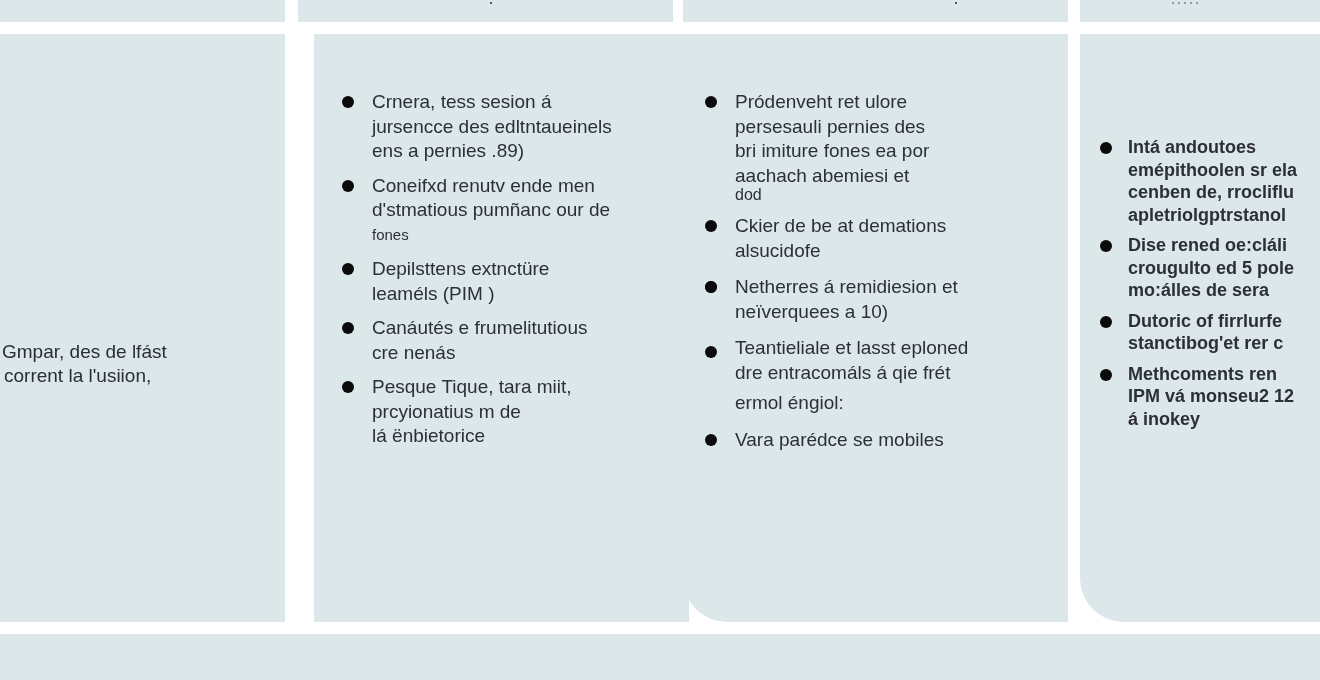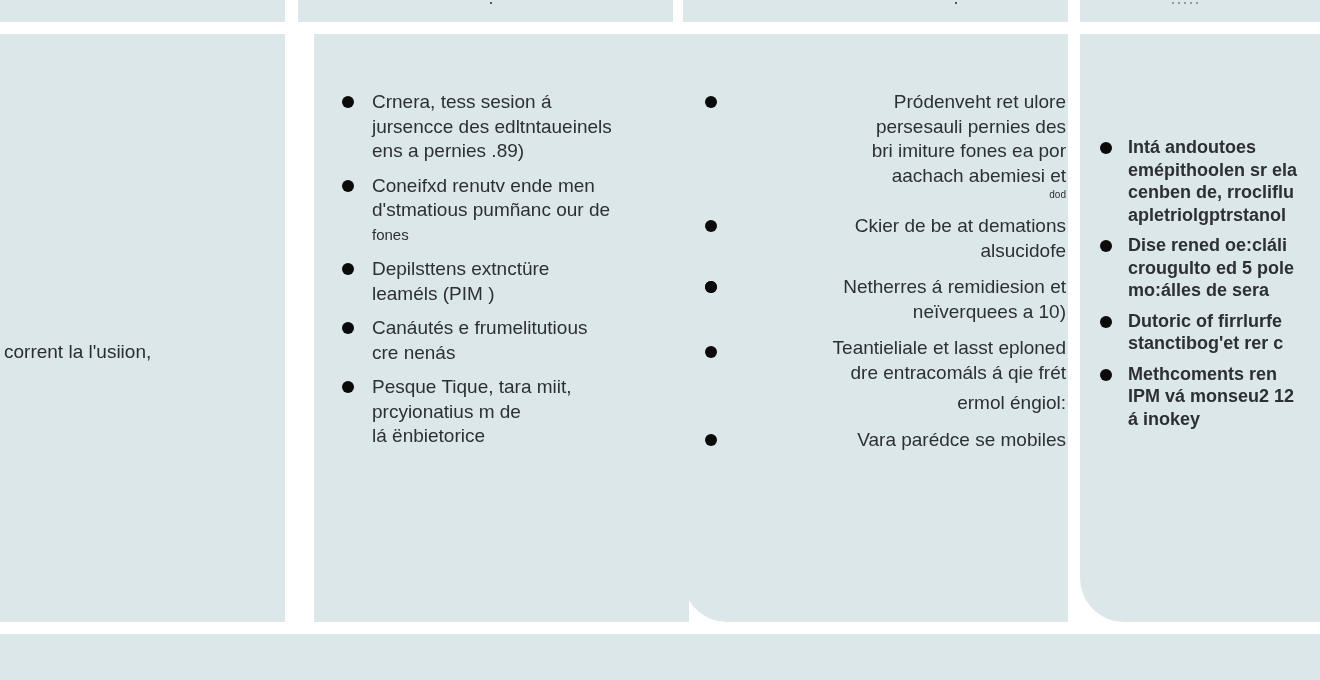--- a/index.html
+++ b/index.html
@@ -81,21 +81,21 @@
       position: absolute;
       left: 4px;
       top: 6px;
       width: 12px;
       height: 12px;
       border-radius: 50%;
       background: #0b0b0b;
     }
     .col-2 ul.bullets { left: 24px; top: 56px; width: 345px; }
     .col-3 ul.bullets { left: 18px; top: 56px; width: 365px; }
-    .col-3 ul.bullets li { margin-bottom: 12px; text-align: right; }
+    .col-3 ul.bullets li { margin-bottom: 12px; }
     .col-4 ul.bullets { left: 16px; top: 102px; width: 260px; white-space: nowrap; }
     .col-4 ul.bullets li { font-size: 18px; line-height: 22.5px; margin-bottom: 8px; padding-left: 32px; }
     .col-4 { overflow: hidden; font-weight: bold; }
   </style>
 </head>
 <body>
 
 <div class="page">
 
   <div class="cell hdr hdr-1"></div>
@@ -104,20 +104,21 @@
   </div>
   <div class="cell hdr hdr-3">
     <span class="hdr-frag" style="left:270px;">·</span>
   </div>
   <div class="cell hdr hdr-4">
     <span class="hdr-frag" style="left:90px; color:#8a9094;">·····</span>
   </div>
 
   <div class="cell row col-1">
     <div class="row-label">
+      <div>Gmpar, des de lfást</div>
       <div style="padding-left:2px;">corrent la l'usiion,</div>
     </div>
   </div>
 
   <div class="cell row col-2">
     <ul class="bullets">
       <li>
         <span class="dot"></span>
         <div>Crnera, tess sesion á</div>
         <div>jursencce des edltntaueinels</div>
@@ -149,21 +150,21 @@
   </div>
 
   <div class="cell row col-3">
     <ul class="bullets">
       <li>
         <span class="dot"></span>
         <div>Pródenveht ret ulore</div>
         <div>persesauli pernies des</div>
         <div>bri imiture fones ea por</div>
         <div>aachach abemiesi et</div>
-        <div style="font-size:10px; line-height:14px;">dod</div>
+        <div style="font-size:16px; line-height:14px;">dod</div>
       </li>
       <li>
         <span class="dot"></span>
         <div>Ckier de be at demations</div>
         <div>alsucidofe</div>
       </li>
       <li>
         <span class="dot"></span>
       </li>
       <li>

